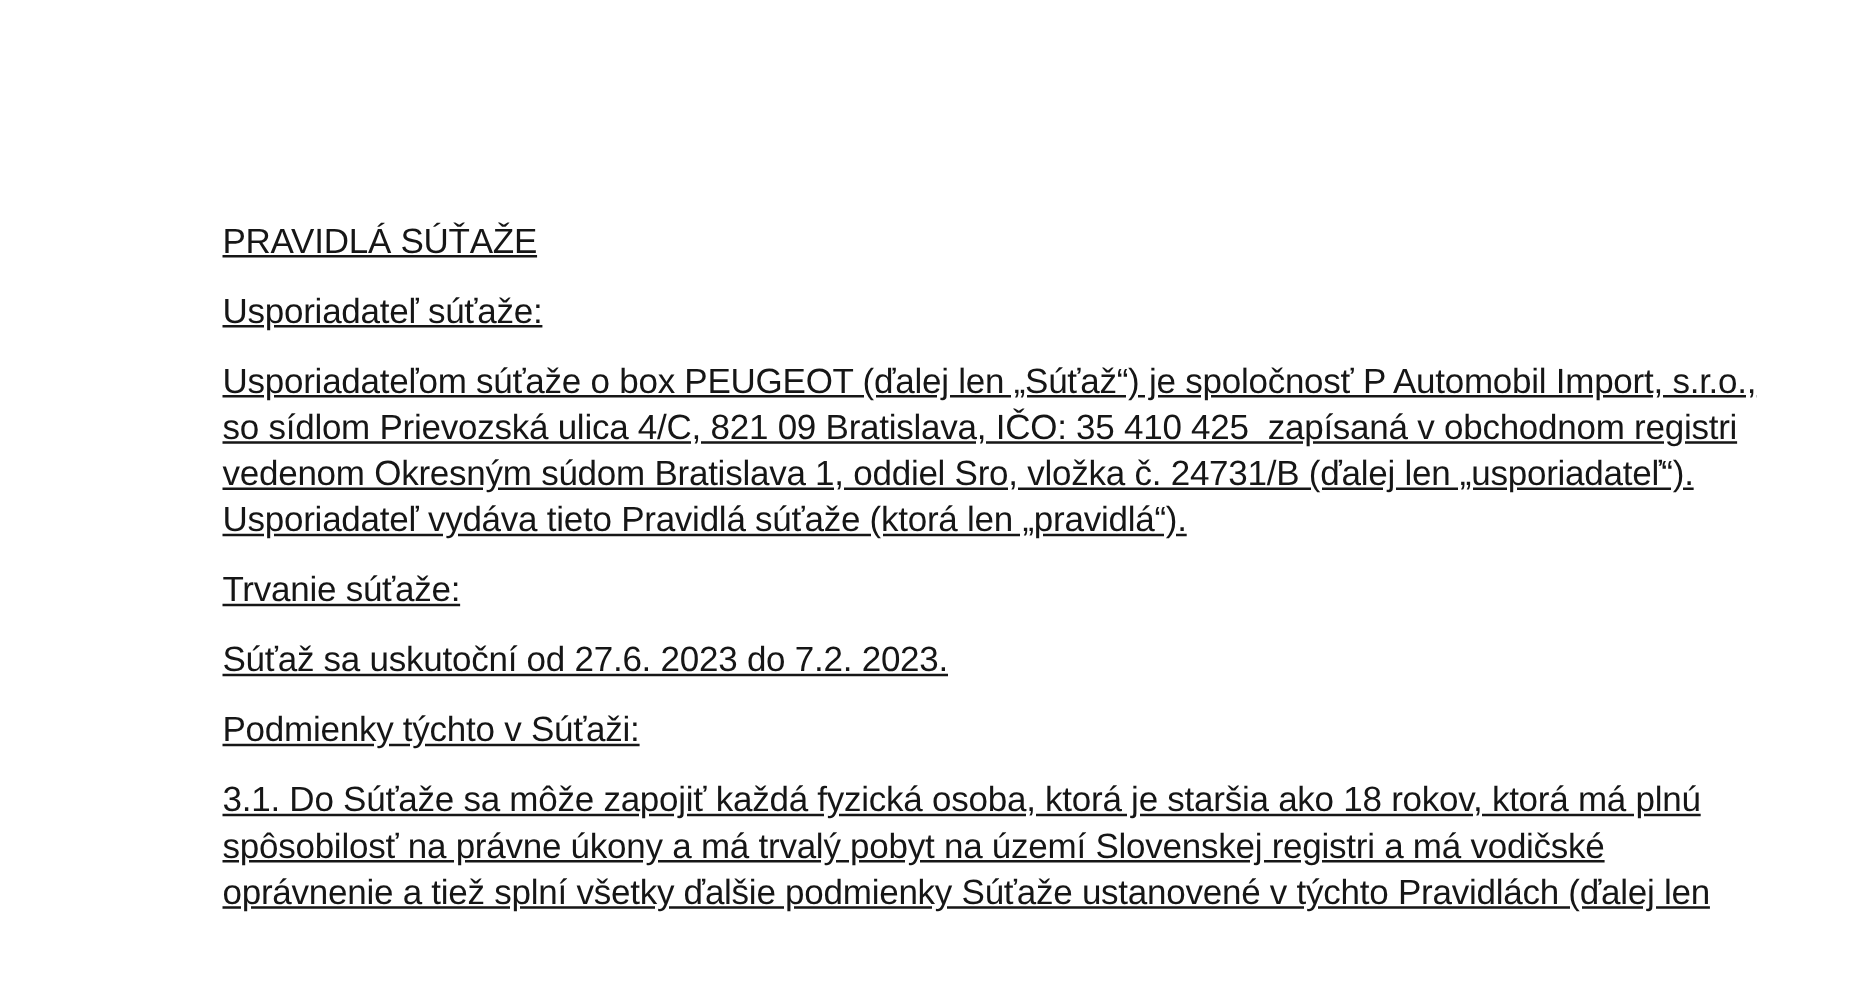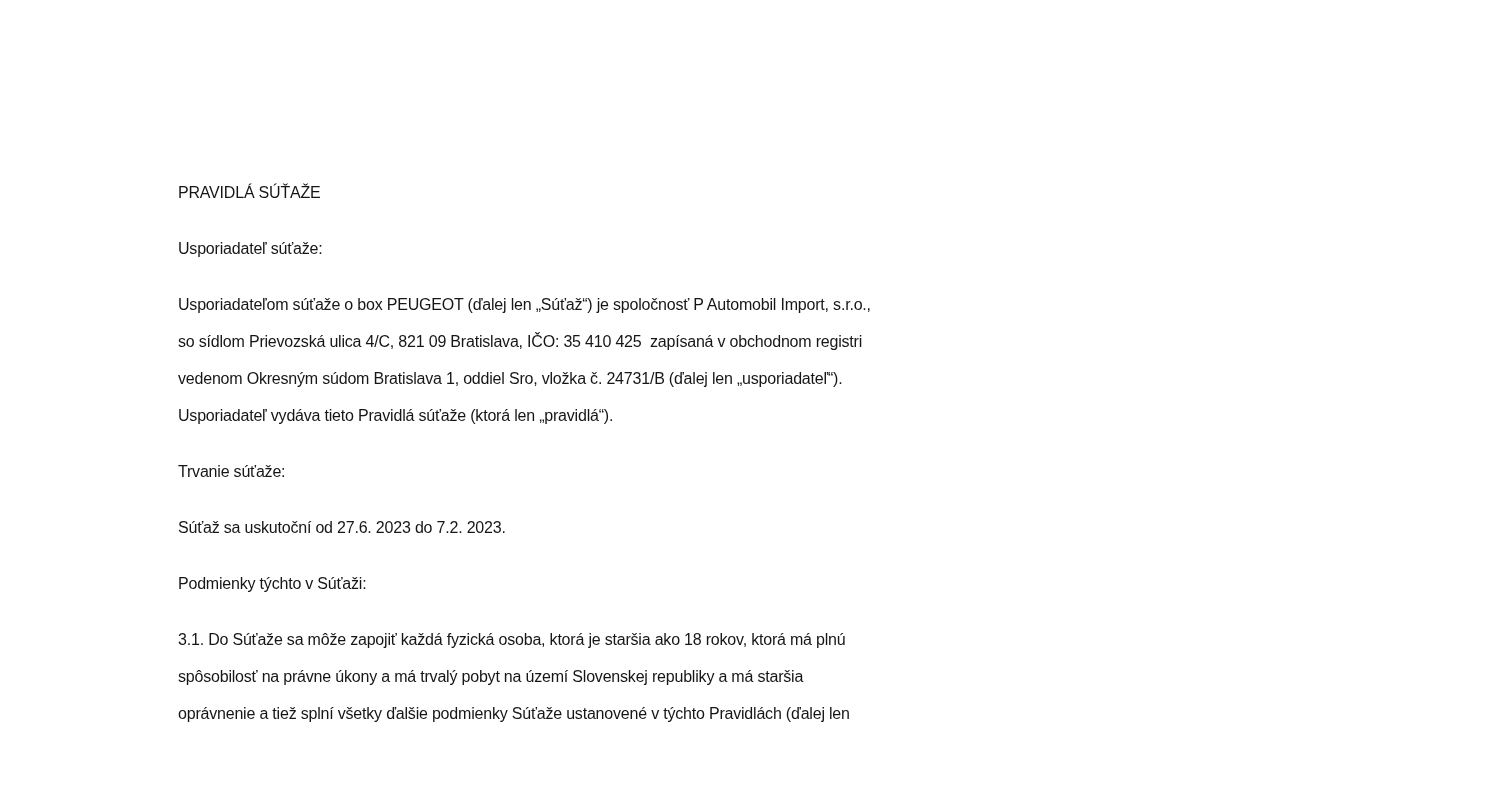--- a/index.html
+++ b/index.html
@@ -18,24 +18,25 @@
     width: 1500px;
     height: 785px;
     padding: 174px 100px 0 178px;
     background: #ffffff;
     color: #161616;
   }
   .para {
     margin: 0 0 19px 0;
   }
   .line {
-    font-size: 16px;
+    font-size: 28px;
     line-height: 37px;
     letter-spacing: -0.2px;
     white-space: pre;
+    text-decoration: underline;
   }
 </style>
 </head>
 <body>
 
 <div class="doc-page">
 
   <div class="para">
     <div class="line">PRAVIDLÁ SÚŤAŽE</div>
   </div>
@@ -59,17 +60,17 @@
   <div class="para">
     <div class="line">Súťaž sa uskutoční od 27.6. 2023 do 7.2. 2023.</div>
   </div>
 
   <div class="para">
     <div class="line">Podmienky týchto v Súťaži:</div>
   </div>
 
   <div class="para">
     <div class="line">3.1. Do Súťaže sa môže zapojiť každá fyzická osoba, ktorá je staršia ako 18 rokov, ktorá má plnú</div>
-    <div class="line">spôsobilosť na právne úkony a má trvalý pobyt na území Slovenskej republiky a má staršia</div>
+    <div class="line">spôsobilosť na právne úkony a má trvalý pobyt na území Slovenskej registri a má vodičské</div>
     <div class="line">oprávnenie a tiež splní všetky ďalšie podmienky Súťaže ustanovené v týchto Pravidlách (ďalej len</div>
   </div>
 
 </div>
 
 </body></html>

